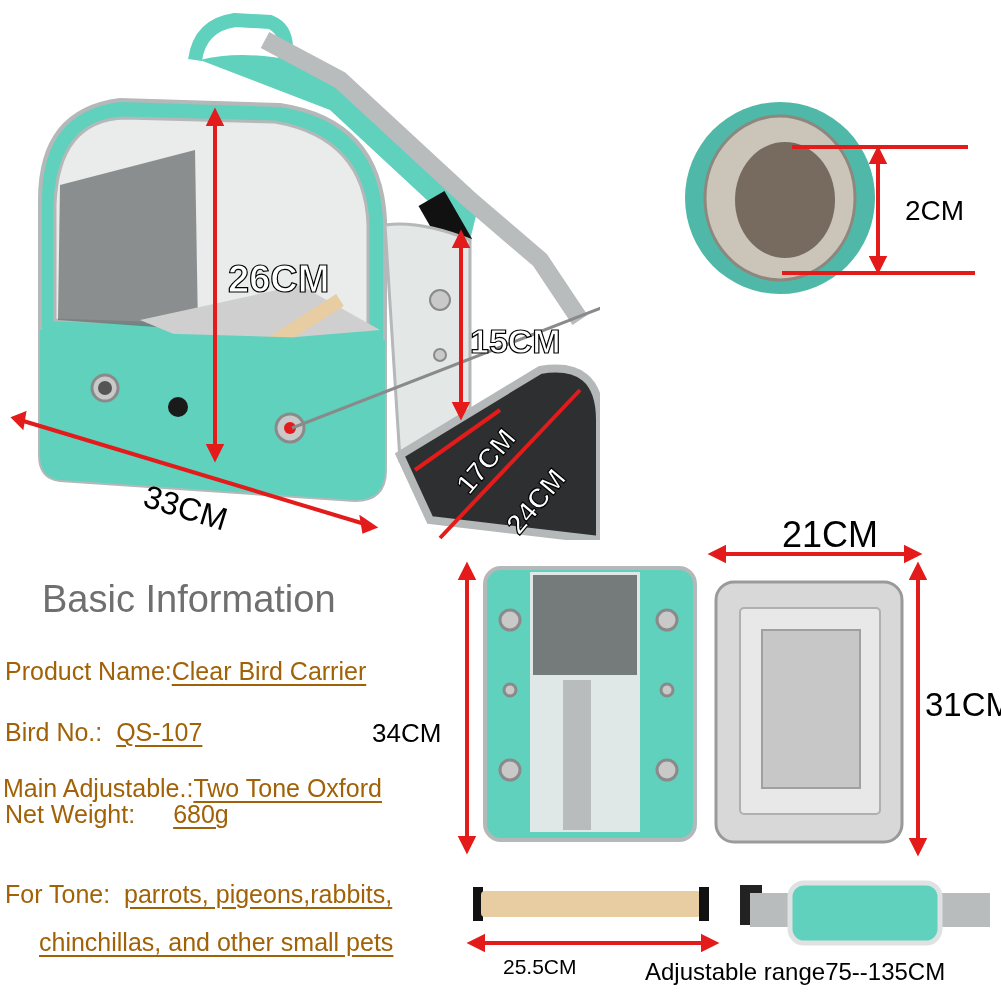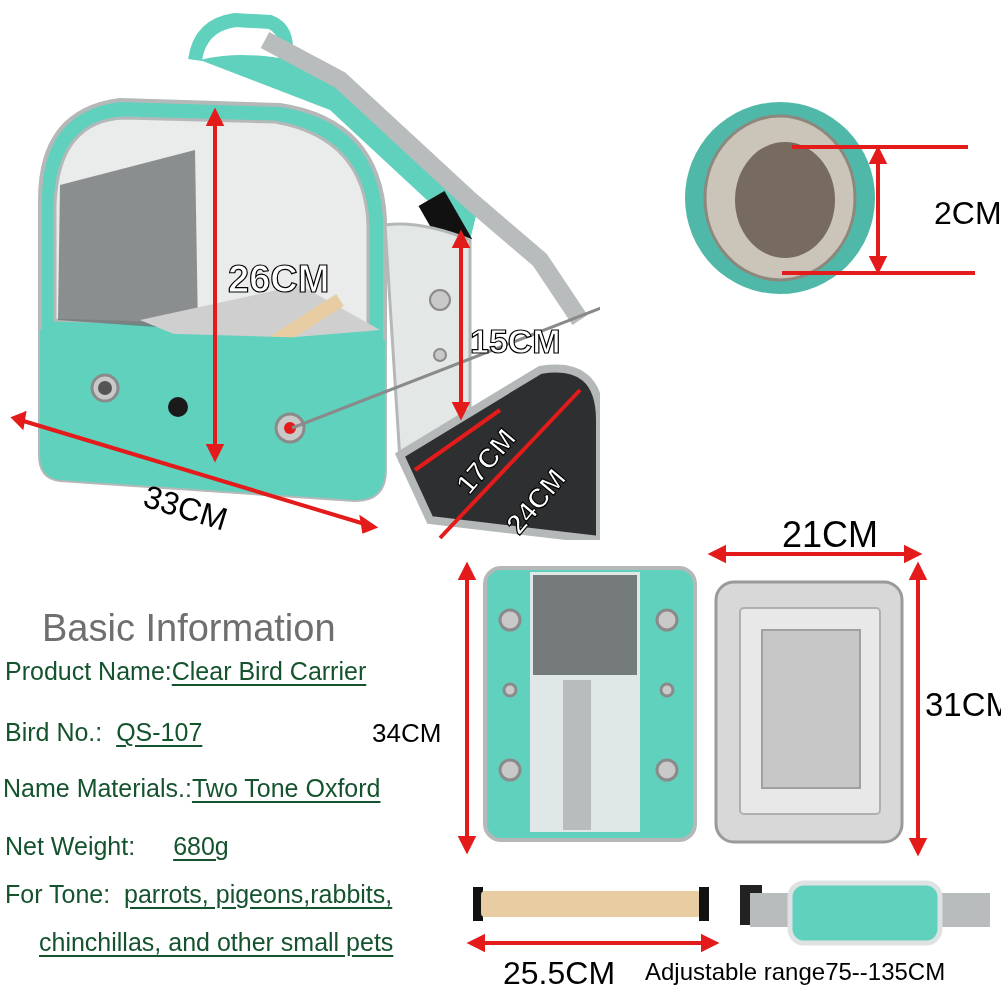--- a/index.html
+++ b/index.html
@@ -1,21 +1,21 @@
 <!DOCTYPE html>
 <html><head>
 <meta charset="utf-8">
 <style>
   html,body{margin:0;padding:0;background:#fff;}
   body{width:1001px;height:1001px;position:relative;overflow:hidden;font-family:"Liberation Sans",sans-serif;}
   .abs{position:absolute;}
   .dim{position:absolute;color:#000;font-family:"Liberation Sans",sans-serif;white-space:nowrap;}
   .dim.outline{color:#fff;-webkit-text-stroke:1.2px #000;font-weight:bold;}
-  .info-title{position:absolute;left:42px;top:578px;font-size:38px;color:#6f6f6f;margin-top:29px;}
-  .row{position:absolute;font-size:25px;color:#14532d;white-space:nowrap;}
+  .info-title{position:absolute;left:42px;top:578px;font-size:38px;color:#6f6f6f;}
+  .row{position:absolute;font-size:25px;color:#a16207;white-space:nowrap;}
   .row .val{text-decoration:underline;text-underline-offset:4px;}
 </style>
 </head>
 <body>
 
 <svg class="abs" style="left:0;top:0" width="600" height="540" viewBox="0 0 600 540">
 
   <path d="M195 60 Q200 25 235 20 L270 22 Q290 30 285 60" fill="none" stroke="#5fd1bd" stroke-width="14"></path>
 
   <path d="M200 60 Q260 45 340 75 L480 200 L470 240 L330 110 Z" fill="#5fd1bd"></path>
@@ -77,33 +77,33 @@
   <ellipse cx="100" cy="98" rx="75" ry="82" fill="#cbc4b8" stroke="#8d877d" stroke-width="3"></ellipse>
   <ellipse cx="105" cy="100" rx="50" ry="58" fill="#776a5f"></ellipse>
   <g stroke="#e41b1b" stroke-width="4" fill="#e41b1b">
     <line x1="112" y1="47" x2="288" y2="47"></line>
     <line x1="102" y1="173" x2="295" y2="173"></line>
     <line x1="198" y1="55" x2="198" y2="165"></line>
     <polygon points="192,62 198,50 204,62"></polygon>
       <polygon points="192,158 198,170 204,158"></polygon>
   </g>
 </svg>
-<div class="dim" style="left:934px;top:195px;font-size:32px;">2CM</div>
+<div class="dim" style="left:905px;top:195px;font-size:28px;">2CM</div>
 
 <div class="info-title">Basic Information</div>
 <div class="row" style="left:5px;top:657px;">
   <span>Product Name:</span><span class="val">Clear Bird Carrier</span>
 </div>
 <div class="row" style="left:5px;top:718px;">
   <span>Bird No.:</span>&nbsp;&nbsp;<span class="val">QS-107</span>
 </div>
 <div class="row" style="left:3px;top:774px;">
-  <span>Name Materials.:</span><span class="val">Two Tone Oxford</span>
+  <span>Main Adjustable.:</span><span class="val">Two Tone Oxford</span>
 </div>
-<div class="row" style="left:5px;top:832px;">
+<div class="row" style="left:5px;top:800px;">
   <span>Net Weight:</span><span style="display:inline-block;width:38px"></span><span class="val">680g</span>
 </div>
 <div class="row" style="left:5px;top:880px;">
   <span>For Tone:</span>&nbsp;&nbsp;<span class="val">parrots, pigeons,rabbits,</span>
 </div>
 <div class="row" style="left:39px;top:928px;text-align:center;">
   <span class="val">chinchillas, and other small pets</span>
 </div>
 
 <svg class="abs" style="left:455px;top:560px" width="260" height="300" viewBox="0 0 260 300">
@@ -146,20 +146,20 @@
 <svg class="abs" style="left:465px;top:875px" width="260" height="80" viewBox="0 0 260 80">
   <rect x="8" y="12" width="10" height="34" fill="#111"></rect>
   <rect x="16" y="16" width="220" height="26" rx="4" fill="#e8cda3"></rect>
   <rect x="234" y="12" width="10" height="34" fill="#111"></rect>
   <g stroke="#e41b1b" stroke-width="4" fill="#e41b1b">
     <line x1="12" y1="68" x2="244" y2="68"></line>
     <polygon points="18,62 6,68 18,74"></polygon>
       <polygon points="238,62 250,68 238,74"></polygon>
   </g>
 </svg>
-<div class="dim" style="left:503px;top:955px;font-size:32px;">25.5CM</div>
+<div class="dim" style="left:503px;top:955px;font-size:21px;">25.5CM</div>
 
 <svg class="abs" style="left:730px;top:875px" width="270" height="80" viewBox="0 0 270 80">
   <rect x="10" y="10" width="22" height="40" fill="#222"></rect>
   <rect x="20" y="18" width="240" height="34" fill="#b9bcbc"></rect>
   <rect x="60" y="8" width="150" height="60" rx="14" fill="#5fd1bd" stroke="#dfe2e2" stroke-width="5"></rect>
 </svg>
 <div class="dim" style="left:645px;top:958px;font-size:24px;">Adjustable range75--135CM</div>
 
 </body></html>

